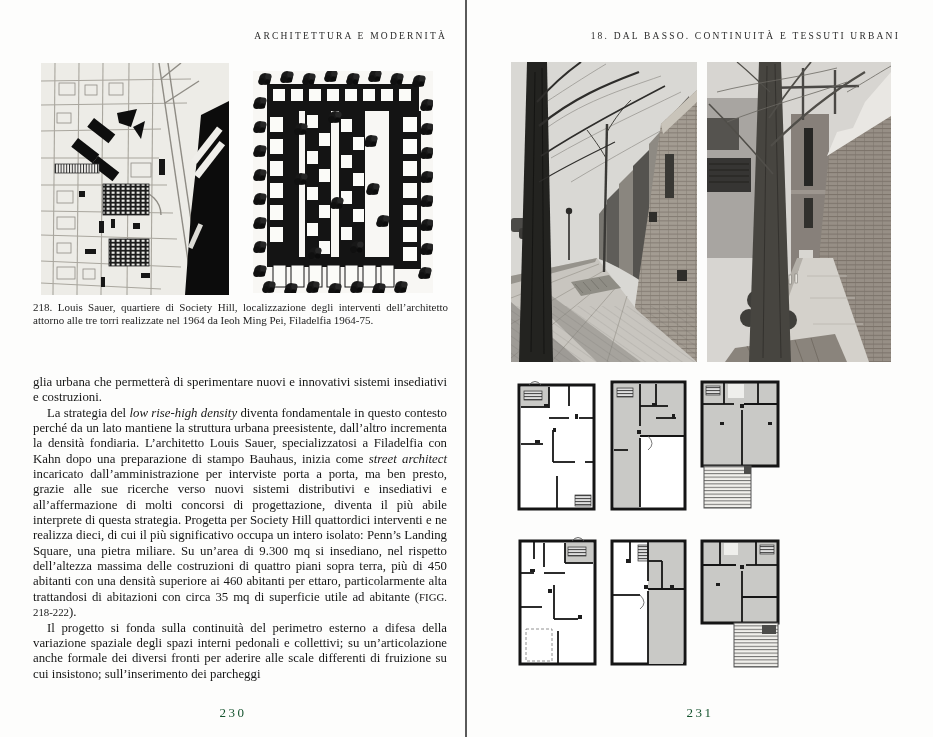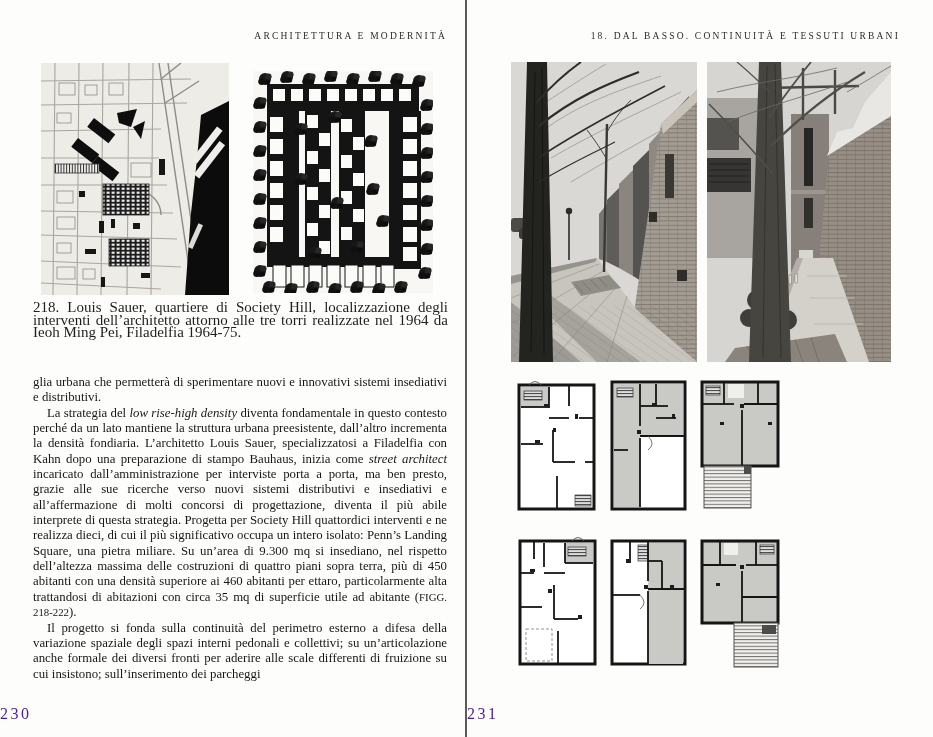--- a/index.html
+++ b/index.html
@@ -3,28 +3,28 @@
 <meta charset="utf-8">
 <style>
   html,body{margin:0;padding:0}
   body{
     width:933px;height:737px;position:relative;overflow:hidden;
     background:#fdfdfc;color:#1c1c1c;
     font-family:"Liberation Serif", serif;
   }
   .abs{position:absolute}
   .runhead{font-size:9.5px;letter-spacing:2.2px;text-align:right;color:#2b2b2b;white-space:nowrap}
-  .caption{font-size:15px;line-height:12.6px;text-align:justify;color:#1e1e1e}
+  .caption{font-size:11px;line-height:12.6px;text-align:justify;color:#1e1e1e}
   .caption p{margin:0}
   .bodytext{font-size:12.8px;line-height:15.35px;text-align:justify;color:#171717}
   .bodytext p{margin:0}
   .bodytext p.indent{text-indent:14px}
   .ital{font-style:italic}
   .figref{font-size:10.8px}
-  .pagenum{font-size:16px;letter-spacing:2.5px;text-align:left;color:#4c1d95}
+  .pagenum{font-size:13px;letter-spacing:2.5px;text-align:center;color:#14532d}
   .gutter{position:absolute;left:465px;top:0;width:2px;height:737px;background:#5a5a5a}
   figure{margin:0;padding:0}
   svg{display:block}
 </style>
 </head>
 <body>
 
 <svg width="0" height="0" style="position:absolute" aria-hidden="true">
   <defs>
     <pattern id="stairs" width="4" height="3" patternUnits="userSpaceOnUse">
@@ -251,21 +251,21 @@
           <use href="#tree" x="148" y="216"></use>
         </g>
       </svg>
     </figure>
 
     <div class="abs caption" style="left:33px;top:301px;width:415px">
       <p>218. Louis Sauer, quartiere di Society Hill, localizzazione degli interventi dell’architetto attorno alle tre torri realizzate nel 1964 da Ieoh Ming Pei, Filadelfia 1964-75.</p>
     </div>
 
     <div class="abs bodytext" style="left:33px;top:375px;width:414px">
-      <p>glia urbana che permetterà di sperimentare nuovi e innovativi sistemi insediativi e distributivi.</p>
+      <p>glia urbana che permetterà di sperimentare nuovi e innovativi sistemi insediativi e costruzioni.</p>
       <p class="indent"><span>La strategia del </span><span class="ital">low rise-high density</span><span> diventa fondamentale in questo contesto perché da un lato mantiene la struttura urbana preesistente, dall’altro incrementa la densità fondiaria. L’architetto Louis Sauer, specializzatosi a Filadelfia con Kahn dopo una preparazione di stampo Bauhaus, inizia come </span><span class="ital">street architect</span><span> incaricato dall’amministrazione per interviste porta a porta, ma ben presto, grazie alle sue ricerche verso nuovi sistemi distributivi e insediativi e all’affermazione di molti concorsi di progettazione, diventa il più abile interprete di questa strategia. Progetta per Society Hill quattordici interventi e ne realizza dieci, di cui il più significativo occupa un intero isolato: Penn’s Landing Square, una pietra miliare. Su un’area di 9.300 mq si insediano, nel rispetto dell’altezza massima delle costruzioni di quattro piani sopra terra, più di 450 abitanti con una densità superiore ai 460 abitanti per ettaro, particolarmente alta trattandosi di abitazioni con circa 35 mq di superficie utile ad abitante (</span><span class="figref">FIGG. 218-222</span><span>).</span></p>
       <p class="indent">Il progetto si fonda sulla continuità del perimetro esterno a difesa della variazione spaziale degli spazi interni pedonali e collettivi; su un’articolazione anche formale dei diversi fronti per aderire alle scale differenti di fruizione su cui insistono; sull’inserimento dei parcheggi</p>
     </div>
 
     <div class="abs pagenum" style="left:0;top:705px;width:466px">230</div>
   </section>
 
   <div class="gutter"></div>
 
   <section class="abs" style="left:467px;top:0;width:466px;height:591px">

